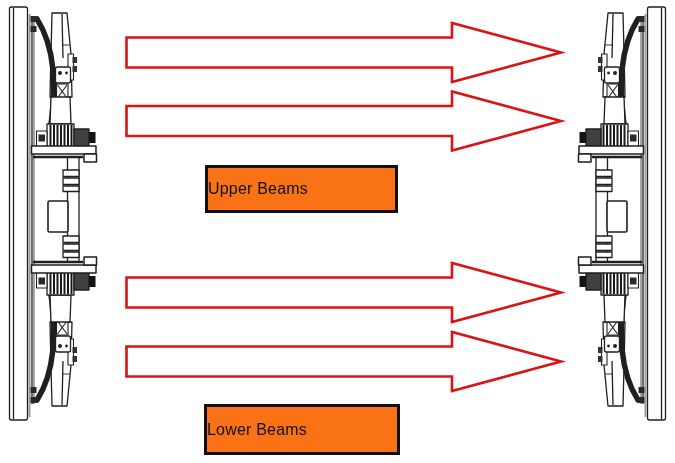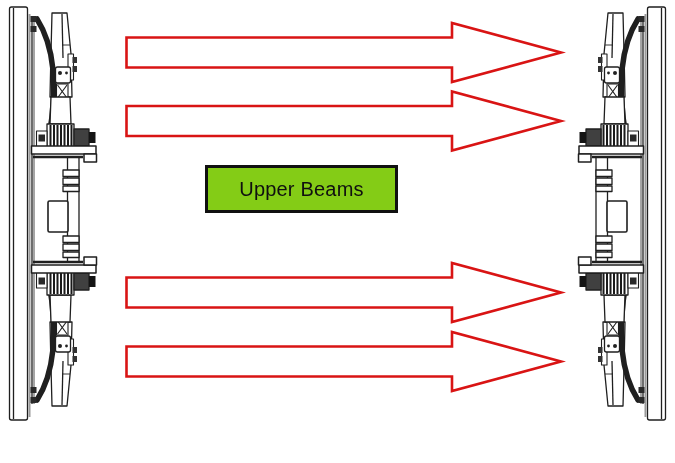--- a/index.html
+++ b/index.html
@@ -3,23 +3,23 @@
 <meta charset="utf-8">
 <style>
   html,body { margin:0; padding:0; background:#ffffff; }
   .stage {
     position:relative; width:675px; height:463px; background:#ffffff;
     overflow:hidden; font-family:"Liberation Sans", sans-serif;
   }
   svg.layer { position:absolute; left:0; top:0; width:675px; height:463px; }
   .beam-arrow { fill:#ffffff; stroke-width:2.6; stroke-linejoin:miter; }
   .label-box {
-    position:absolute; box-sizing:border-box; background:#84cc16;
-    border:3.5px solid #101010; display:flex; align-items:center; justify-content:center;
-    font-size:20px; line-height:1; color:#101010; letter-spacing:0.2px;
+    position:absolute; box-sizing:border-box; background:#f97316;
+    border:3.5px solid #101010; display:flex; align-items:center; justify-content:flex-start;
+    font-size:16px; line-height:1; color:#101010; letter-spacing:0.2px;
   }
   #upper-label { left:205px; top:165px; width:193px; height:48px; }
   #lower-label { left:204px; top:404px; width:196px; height:51px; }
 </style>
 </head>
 <body>
 
 <div class="stage">
 
   <svg class="layer" viewBox="0 0 675 463" aria-hidden="true">
@@ -88,14 +88,17 @@
   <svg class="layer" viewBox="0 0 675 463" id="arrows-layer" aria-hidden="true">
       <path d="M126.5,37.5 H452 V23 L561,52.5 L452,82 V67.5 H126.5 Z" class="beam-arrow" stroke="#d91414"></path>
       <path d="M126.5,106 H452 V91.5 L561,121 L452,150.5 V136 H126.5 Z" class="beam-arrow" stroke="#d91414"></path>
       <path d="M126.5,277.5 H452 V263 L561,292.5 L452,322 V307.5 H126.5 Z" class="beam-arrow" stroke="#d91414"></path>
       <path d="M126.5,346.5 H452 V332 L561,361.5 L452,391 V376.5 H126.5 Z" class="beam-arrow" stroke="#d91414"></path>
     </svg>
 
   <div class="label-box" id="upper-label">
     <span>Upper Beams</span>
   </div>
+  <div class="label-box" id="lower-label">
+    <span>Lower Beams</span>
+  </div>
 
 </div>
 
 </body></html>

